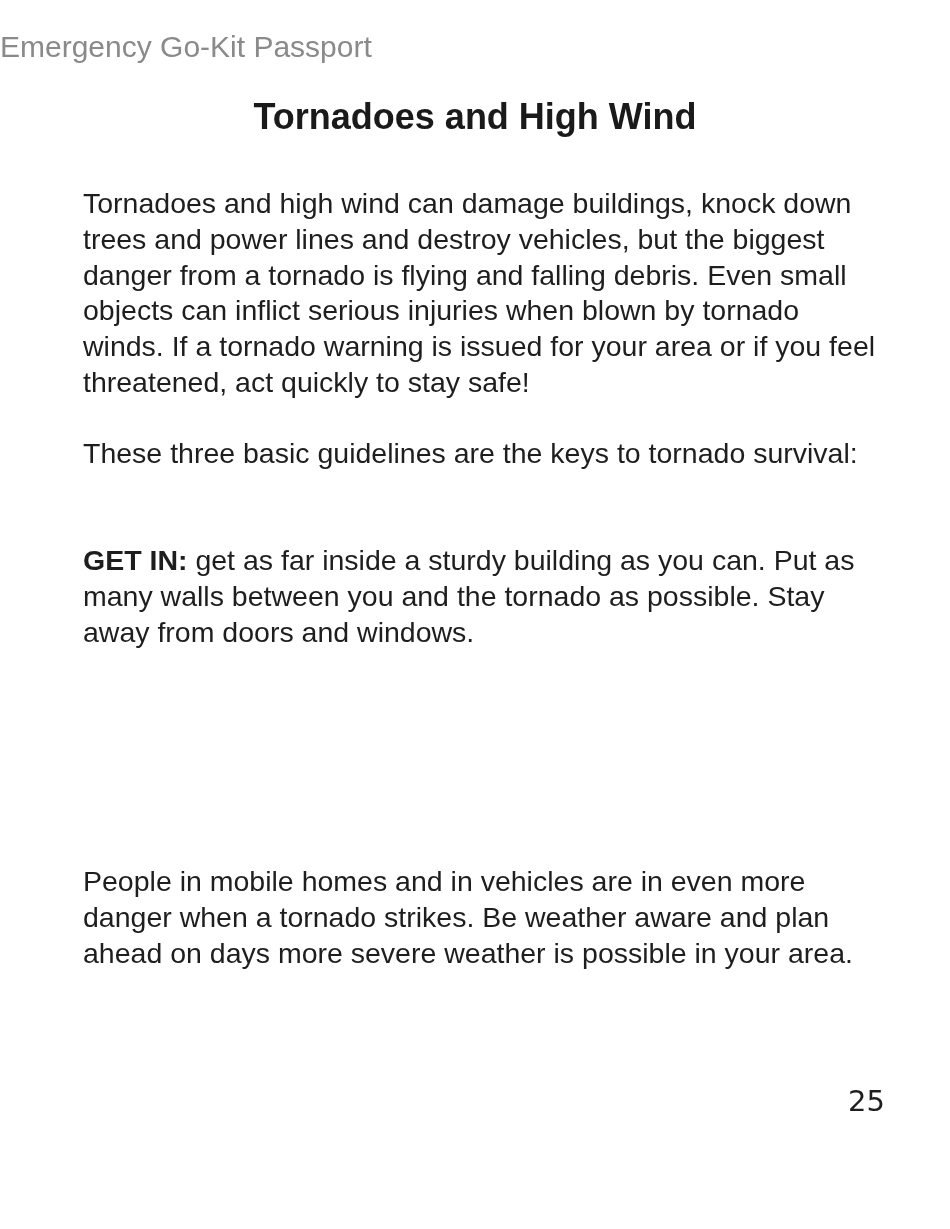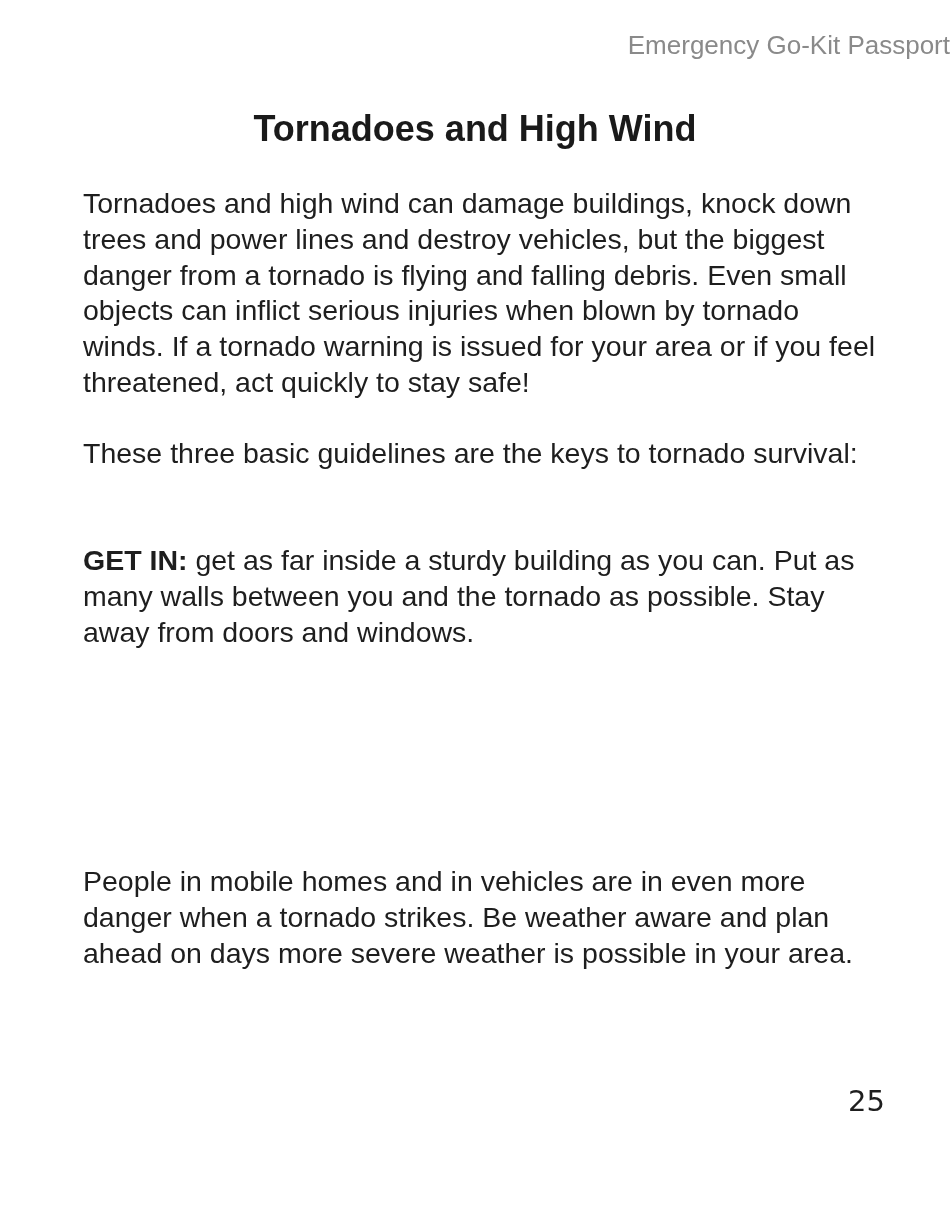--- a/index.html
+++ b/index.html
@@ -1,18 +1,18 @@
 <!DOCTYPE html>
 <html><head>
 <meta charset="utf-8">
 <style>
   html, body { margin: 0; padding: 0; background: #ffffff; }
   body { width: 950px; height: 1229px; position: relative; overflow: hidden; font-family: "Liberation Sans", sans-serif; color: #1e1e1e; }
-  .header { position: absolute; top: 30px; left: 0; width: 950px; text-align: right; font-size: 26px; color: #8a8a8a; }
-  .title { position: absolute; top: 96px; left: 0; width: 950px; text-align: center; font-size: 36px; font-weight: bold; color: #1a1a1a; margin-top: 12px; }
+  .header { position: absolute; top: 30px; left: 0; width: 950px; text-align: left; font-size: 30px; color: #8a8a8a; }
+  .title { position: absolute; top: 96px; left: 0; width: 950px; text-align: center; font-size: 36px; font-weight: bold; color: #1a1a1a; }
   .body-text { position: absolute; left: 67px; width: 830px; font-size: 28.5px; line-height: 35.8px; }
   .p1 { top: 170px; }
   .p2 { top: 420px; }
   .p3 { top: 527px; }
   .p4 { top: 848px; }
   .para { margin: 16px; }
   b { font-weight: bold; }
   .page-num { position: absolute; top: 1084px; left: 848px; font-size: 29px; font-family: "DejaVu Sans", sans-serif; color: #1e1e1e; }
 </style>
 </head>

